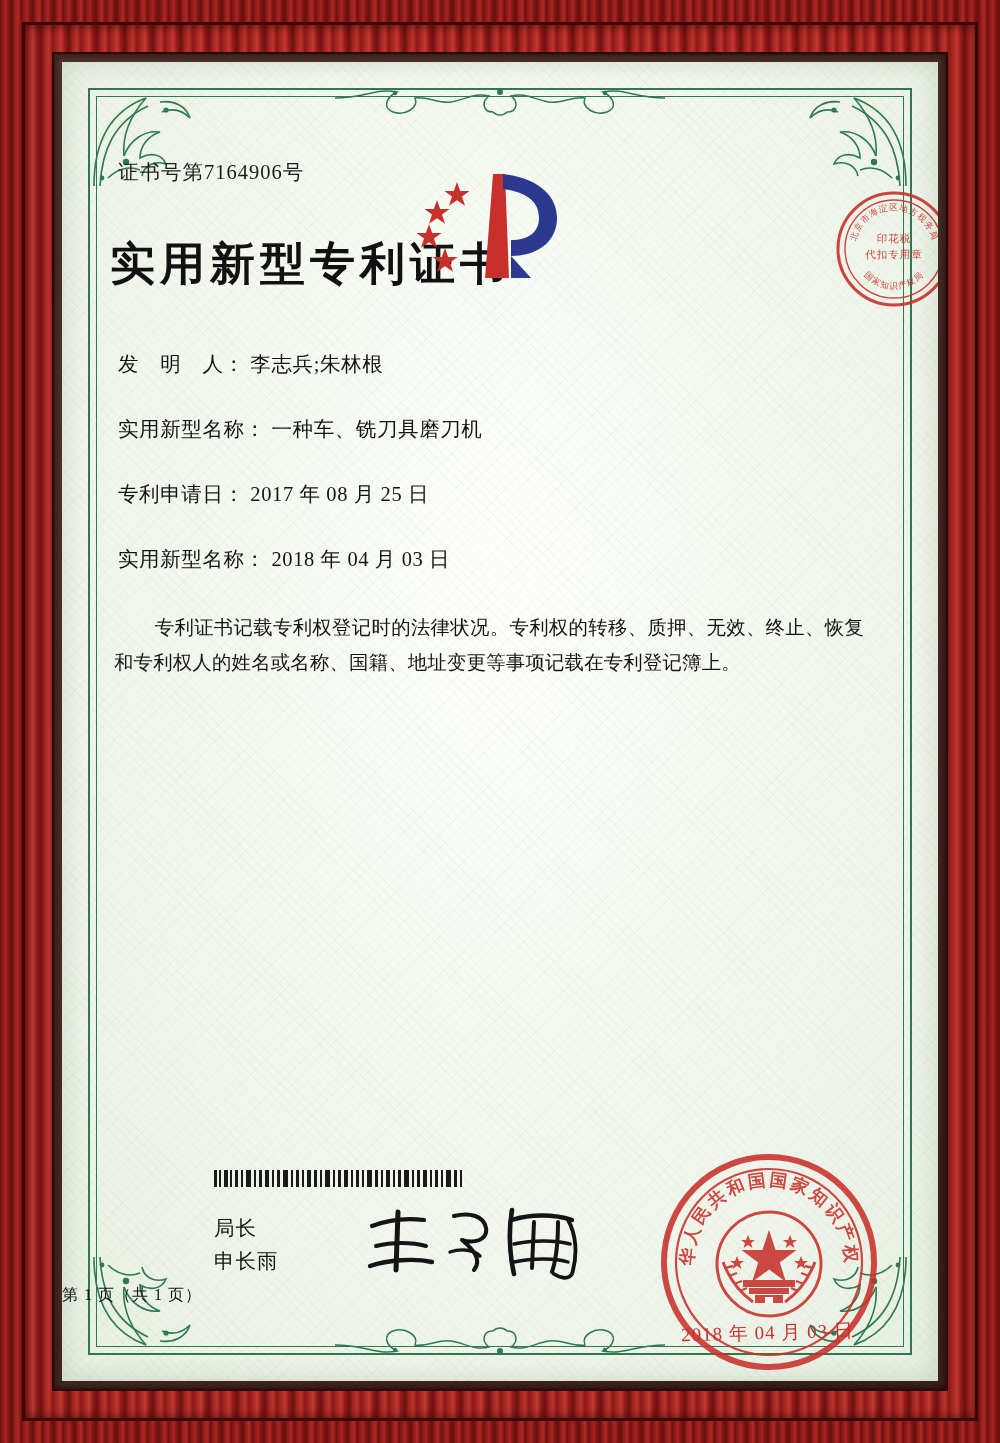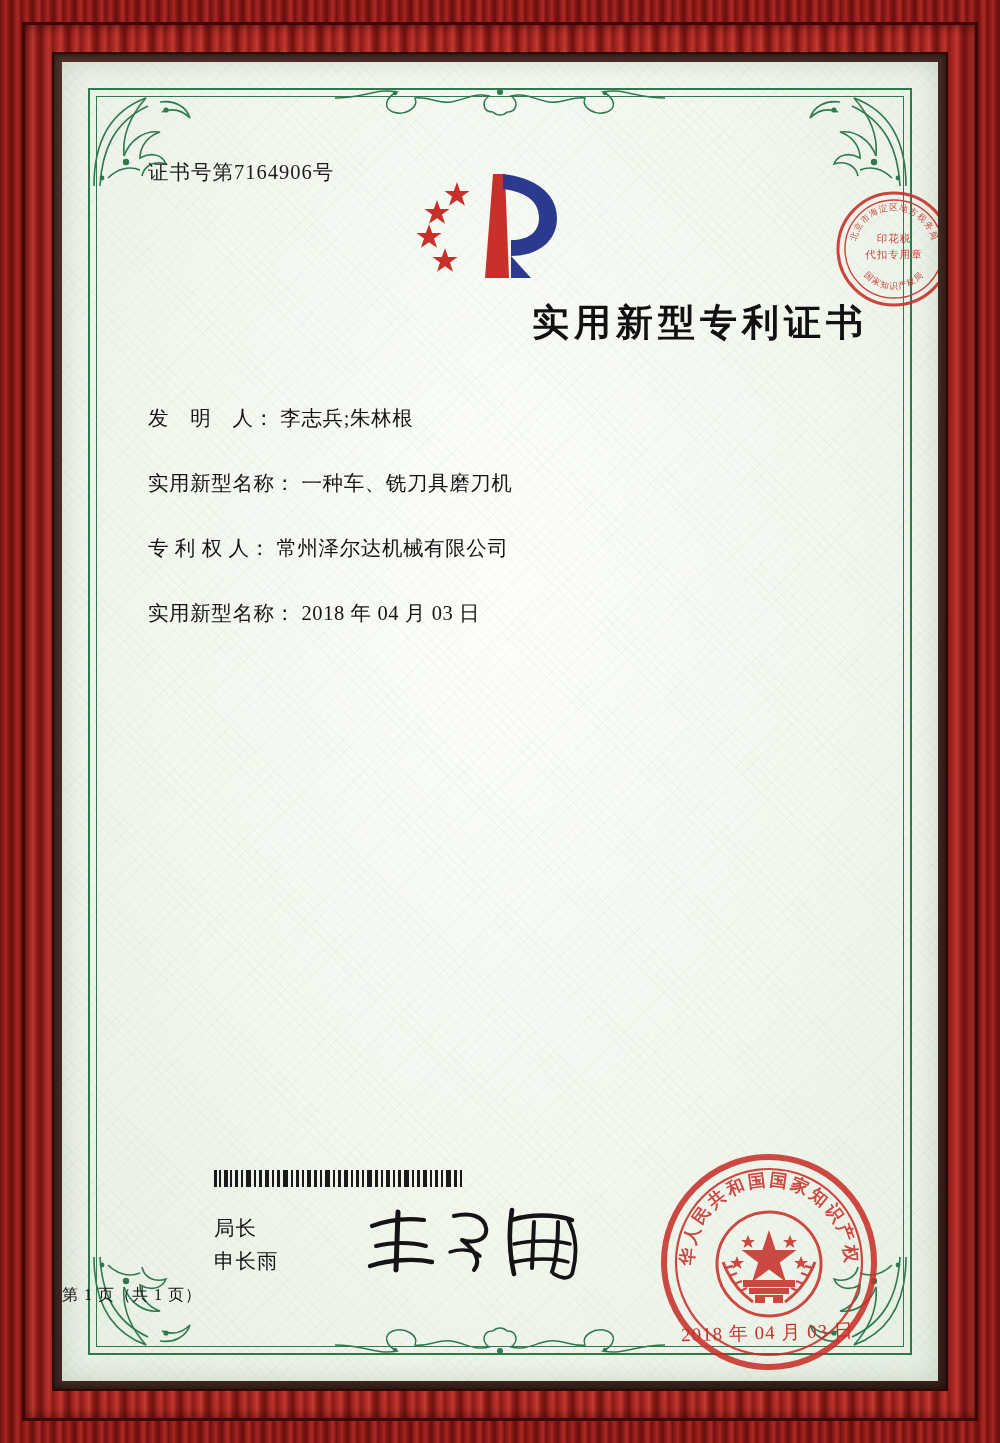--- a/index.html
+++ b/index.html
@@ -103,21 +103,21 @@
   .edge-orn-bottom {
     position: absolute; left: 50%; bottom: 22px;
     transform: translateX(-50%) scaleY(-1);
     width: 330px; height: 44px; color: #2e7a4e;
   }
 
   
   .content {
     position: absolute;
     left: 0; top: 0; right: 0; bottom: 0;
-    padding: 78px 70px 0 78px;
+    padding: 78px 70px 0 48px;
     box-sizing: border-box;
   }
 
   .cert-no {
     font-size: 20.5px;
     letter-spacing: 1px;
     color: #1b1b1b;
     margin: 18px 0 0 8px;
   }
 
@@ -125,26 +125,26 @@
   .logo {
     position: absolute;
     left: 50%;
     top: 100px;
     transform: translateX(-50%);
     width: 170px;
     height: 130px;
   }
 
   .title {
-    text-align: right;
-    font-size: 37px;
+    text-align: left;
+    font-size: 45px;
     font-weight: bold;
     letter-spacing: 5px;
     color: #111;
-    margin: 112px 0 0 0;
+    margin: 48px 0 0 0;
     font-family: "DejaVu Serif", serif;
   }
 
   .fields {
     margin: 56px 0 0 8px;
   }
   .field-row {
     font-size: 20.5px;
     color: #141414;
     margin-bottom: 37px;
@@ -339,30 +339,31 @@
       <div class="fields">
         <div class="field-row">
           <span class="field-label">发　明　人：</span>
           <span class="field-value">李志兵;朱林根</span>
         </div>
         <div class="field-row">
           <span class="field-label">实用新型名称：</span>
           <span class="field-value">一种车、铣刀具磨刀机</span>
         </div>
         <div class="field-row">
-          <span class="field-label">专 利 权 人：</span>
-          <span class="field-value">常州泽尔达机械有限公司</span>
+          <span class="field-label">专利申请日：</span>
+          <span class="field-value">2017 年 08 月 25 日</span>
         </div>
         <div class="field-row">
           <span class="field-label">实用新型名称：</span>
           <span class="field-value">2018 年 04 月 03 日</span>
         </div>
       </div>
 
       <div class="paragraphs">
+        <p>专利证书记载专利权登记时的法律状况。专利权的转移、质押、无效、终止、恢复和专利权人的姓名或名称、国籍、地址变更等事项记载在专利登记簿上。</p>
       </div>
     </div>
 
     <svg class="barcode" viewBox="0 0 252 17" preserveAspectRatio="none">
       <g fill="#1a1a1a">
         <rect x="0" y="0" width="3" height="17"></rect>
           <rect x="5" y="0" width="2" height="17"></rect>
         <rect x="10" y="0" width="4" height="17"></rect>
           <rect x="16" y="0" width="2" height="17"></rect>
         <rect x="21" y="0" width="3" height="17"></rect>

